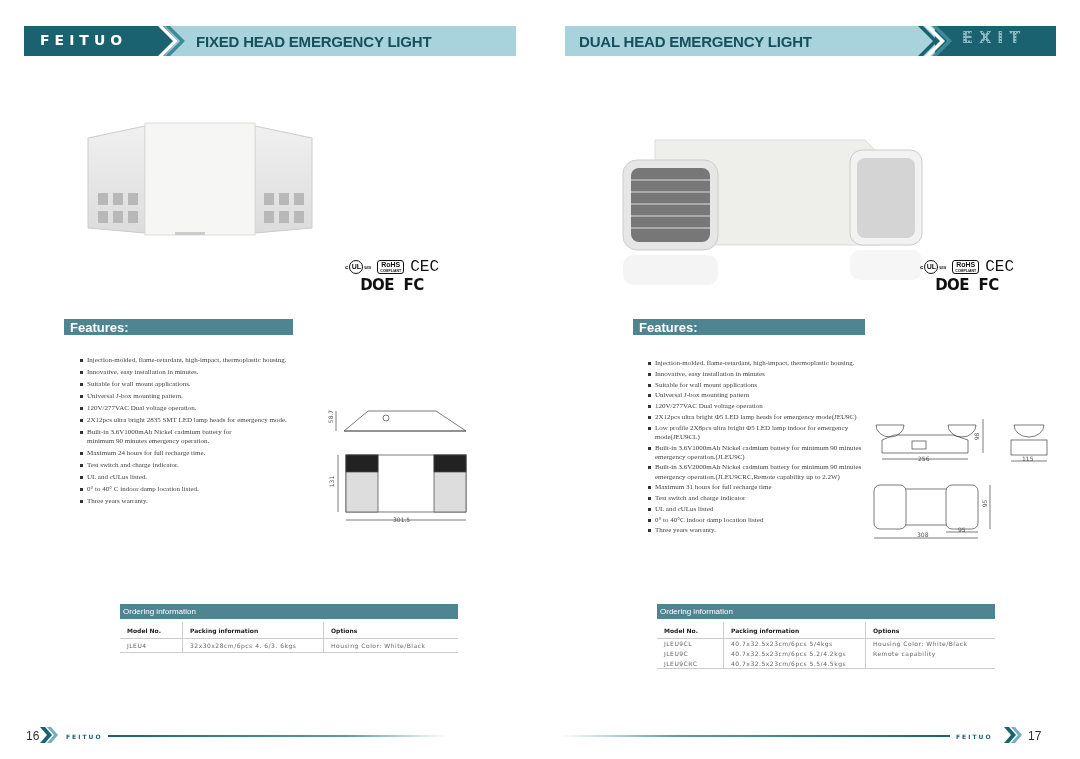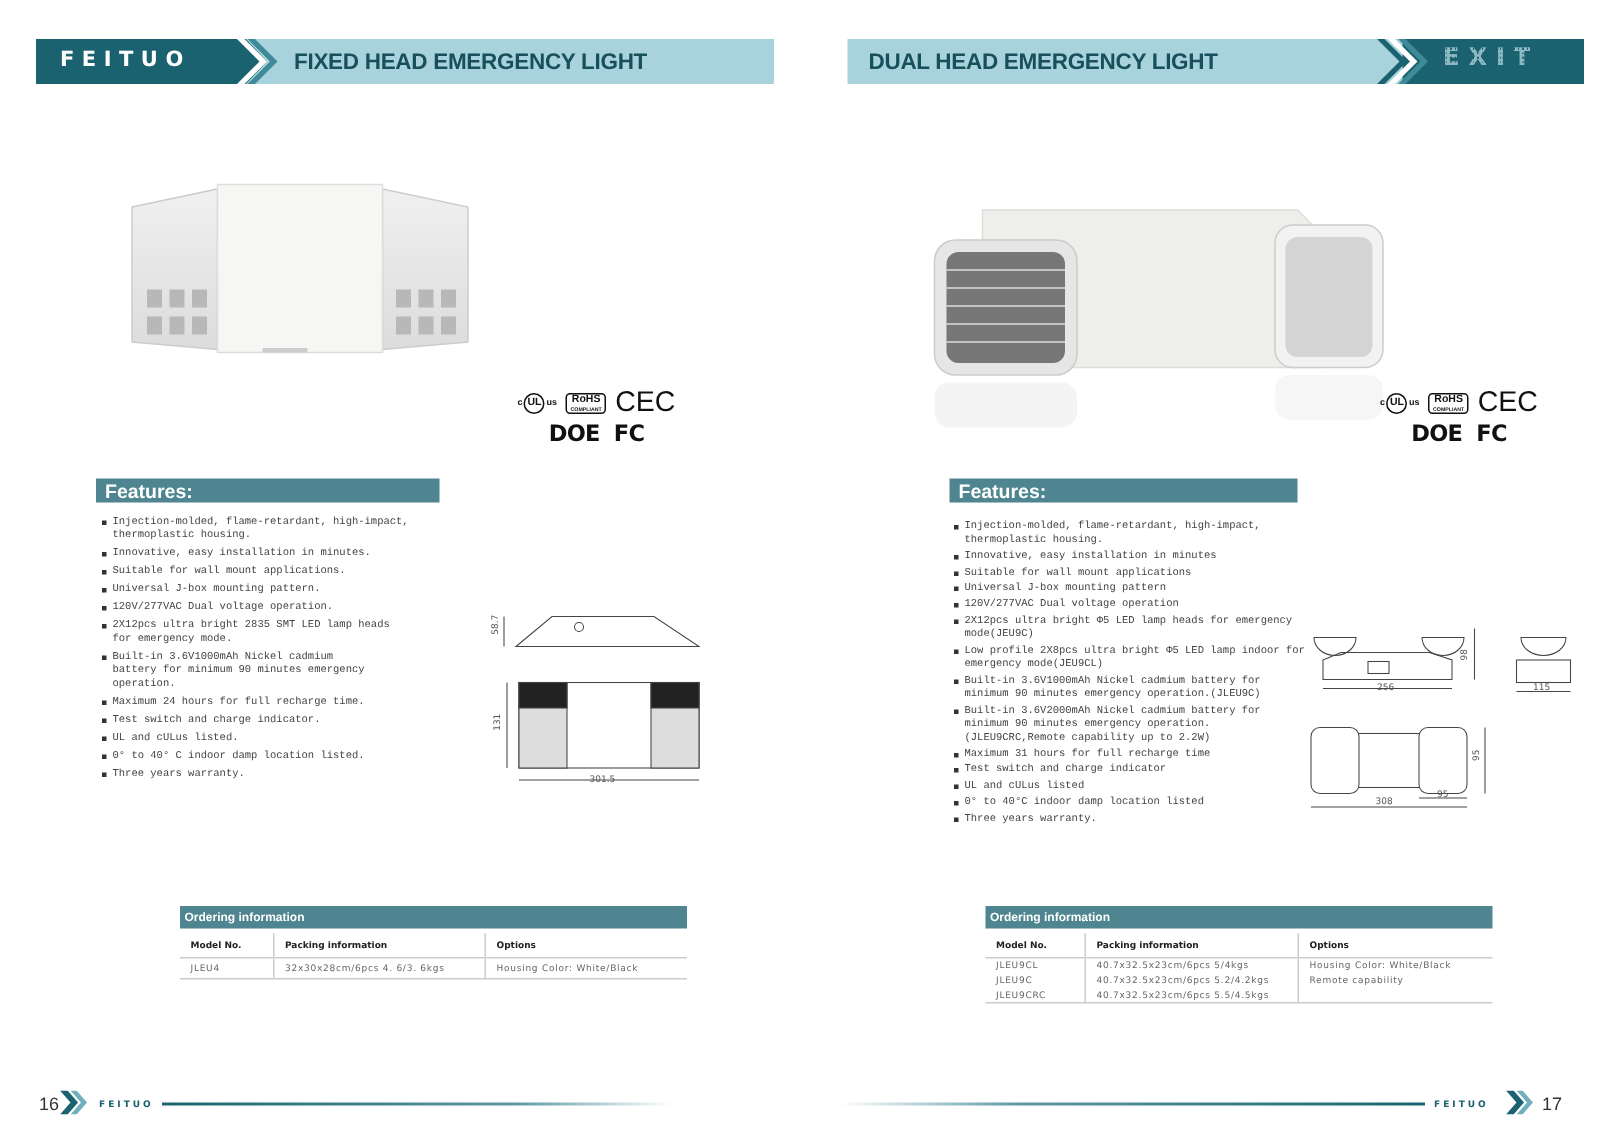--- a/index.html
+++ b/index.html
@@ -16,33 +16,33 @@
     -webkit-background-clip:text;background-clip:text;font-family:"DejaVu Sans",sans-serif;}
   
   .prod{position:absolute;}
   
   .cert{position:absolute;font-size:10px;color:#111;}
   .cert .row1{display:flex;align-items:center;gap:6px;}
   .ul{display:inline-flex;align-items:center;font-size:6px;font-weight:bold;}
   .ul .circ{width:12px;height:12px;border:1.5px solid #111;border-radius:50%;font-size:7px;line-height:12px;text-align:center;margin:0 1px;}
   .rohs{border:1.5px solid #111;border-radius:3px;padding:0 2px;font-size:7px;font-weight:bold;line-height:8px;text-align:center;}
   .rohs small{display:block;font-size:3.5px;line-height:4px;}
-  .cec{font-family:Liberation Sans, sans-serif;font-size:19px;}
+  .cec{font-family:Liberation Mono, monospace;font-size:16px;}
   .row2{font-weight:bold;font-size:15px;font-family:"DejaVu Sans",sans-serif;margin-top:0px;text-align:center;letter-spacing:-0.5px;}
   
   .feat-bar{position:absolute;background:#4e8590;color:#fff;font-weight:bold;font-size:13px;height:16px;line-height:17px;padding-left:6px;box-sizing:border-box;}
-  .feat-list{position:absolute;list-style:none;margin:4px;padding:0;font-size:7px;color:#444;font-family:Liberation Mono, monospace;}
+  .feat-list{position:absolute;list-style:none;margin:16px;padding:0;font-size:7px;color:#444;font-family:Liberation Serif, serif;}
   .feat-list li{position:relative;padding-left:7px;line-height:9px;margin-bottom:3px;}
   .feat-list li::before{content:"";position:absolute;left:0;top:3px;width:3px;height:3px;background:#333;}
   .feat-list.r li{margin-bottom:1.7px;line-height:9.1px;}
   
   .draw{position:absolute;}
   .dim{font-size:6px;color:#555;font-family:"DejaVu Sans",sans-serif;}
   
-  .ord-bar{position:absolute;background:#4e8590;color:#fff;font-weight:bold;font-size:8px;height:15px;line-height:16px;padding-left:3px;box-sizing:border-box;}
+  .ord-bar{position:absolute;background:#4e8590;color:#fff;font-weight:normal;font-size:8px;height:15px;line-height:16px;padding-left:3px;box-sizing:border-box;}
   .ord-table{position:absolute;border-collapse:collapse;font-family:"DejaVu Sans",sans-serif;}
   .ord-table th{font-size:6px;font-weight:bold;text-align:left;color:#222;height:16px;border-bottom:1px solid #ccc;padding:0;padding-left:7px;}
   .ord-table td{font-size:6px;color:#666;text-align:left;padding:0;padding-left:7px;letter-spacing:0.5px;}
   .ord-table td.c2,.ord-table th.c2{border-left:1px solid #ccc;}
   .ord-table td.c3,.ord-table th.c3{border-left:1px solid #ccc;}
   .ord-table tr.last td{border-bottom:1px solid #ccc;}
   
   .pg{position:absolute;top:729px;font-size:12px;color:#333;}
   .foot-logo{position:absolute;top:733px;font-size:6px;font-weight:bold;letter-spacing:2px;color:#1b6270;font-family:"DejaVu Sans",sans-serif;}
   .foot-line{position:absolute;top:735px;height:2px;}

